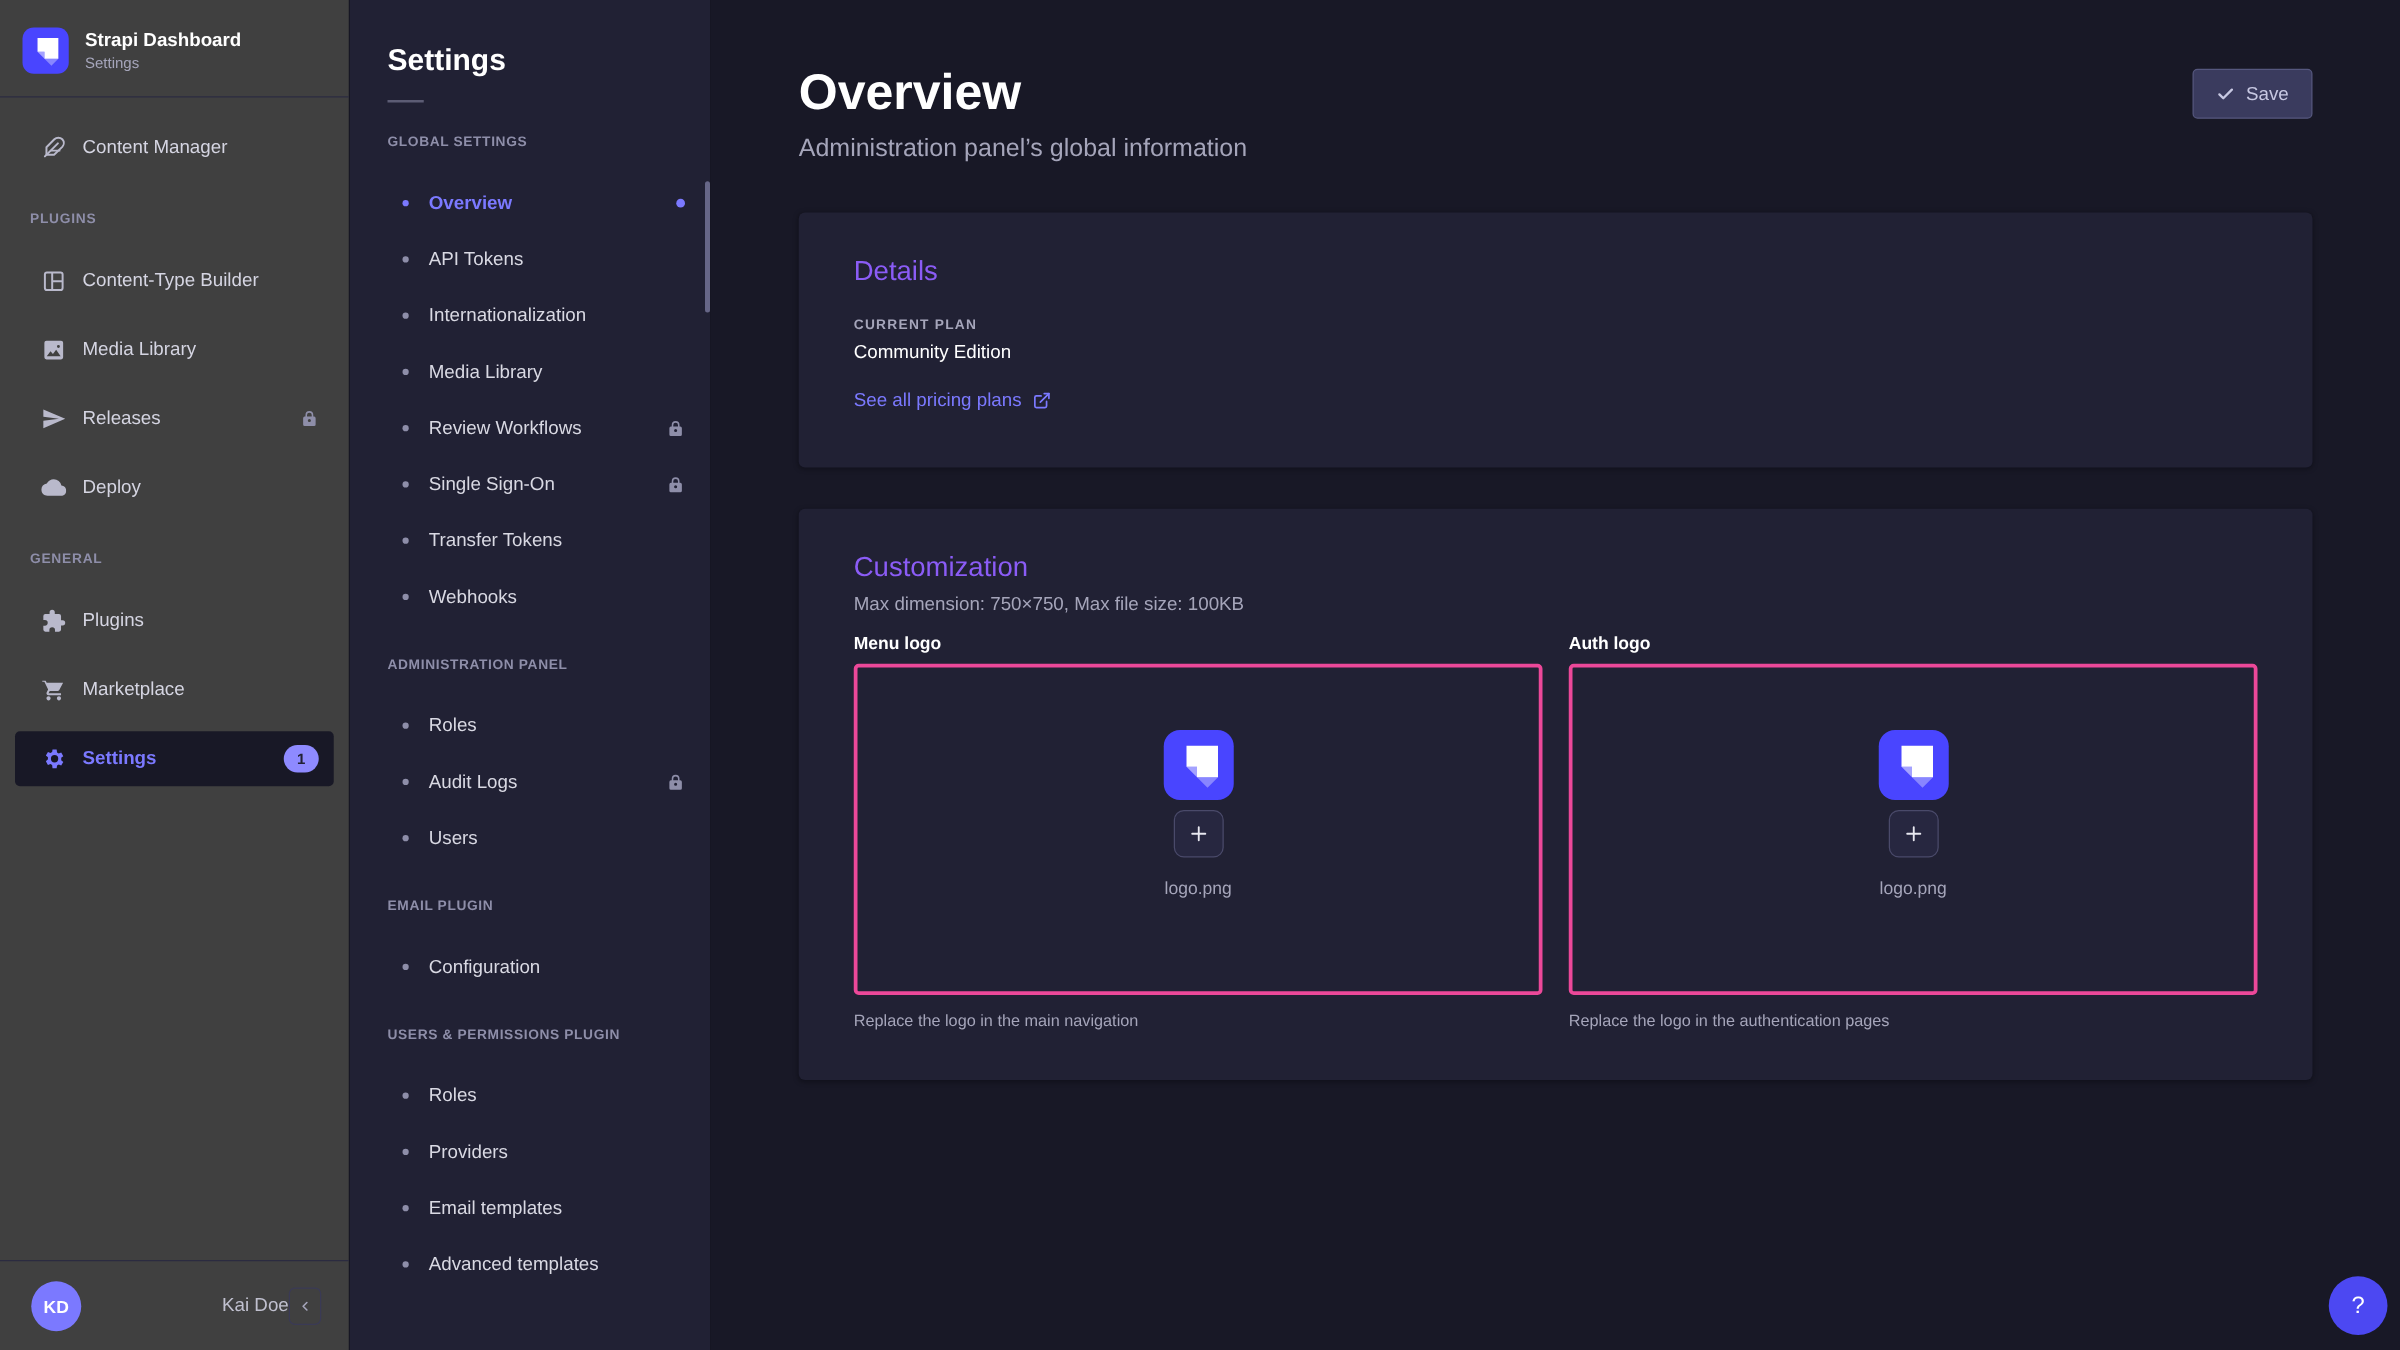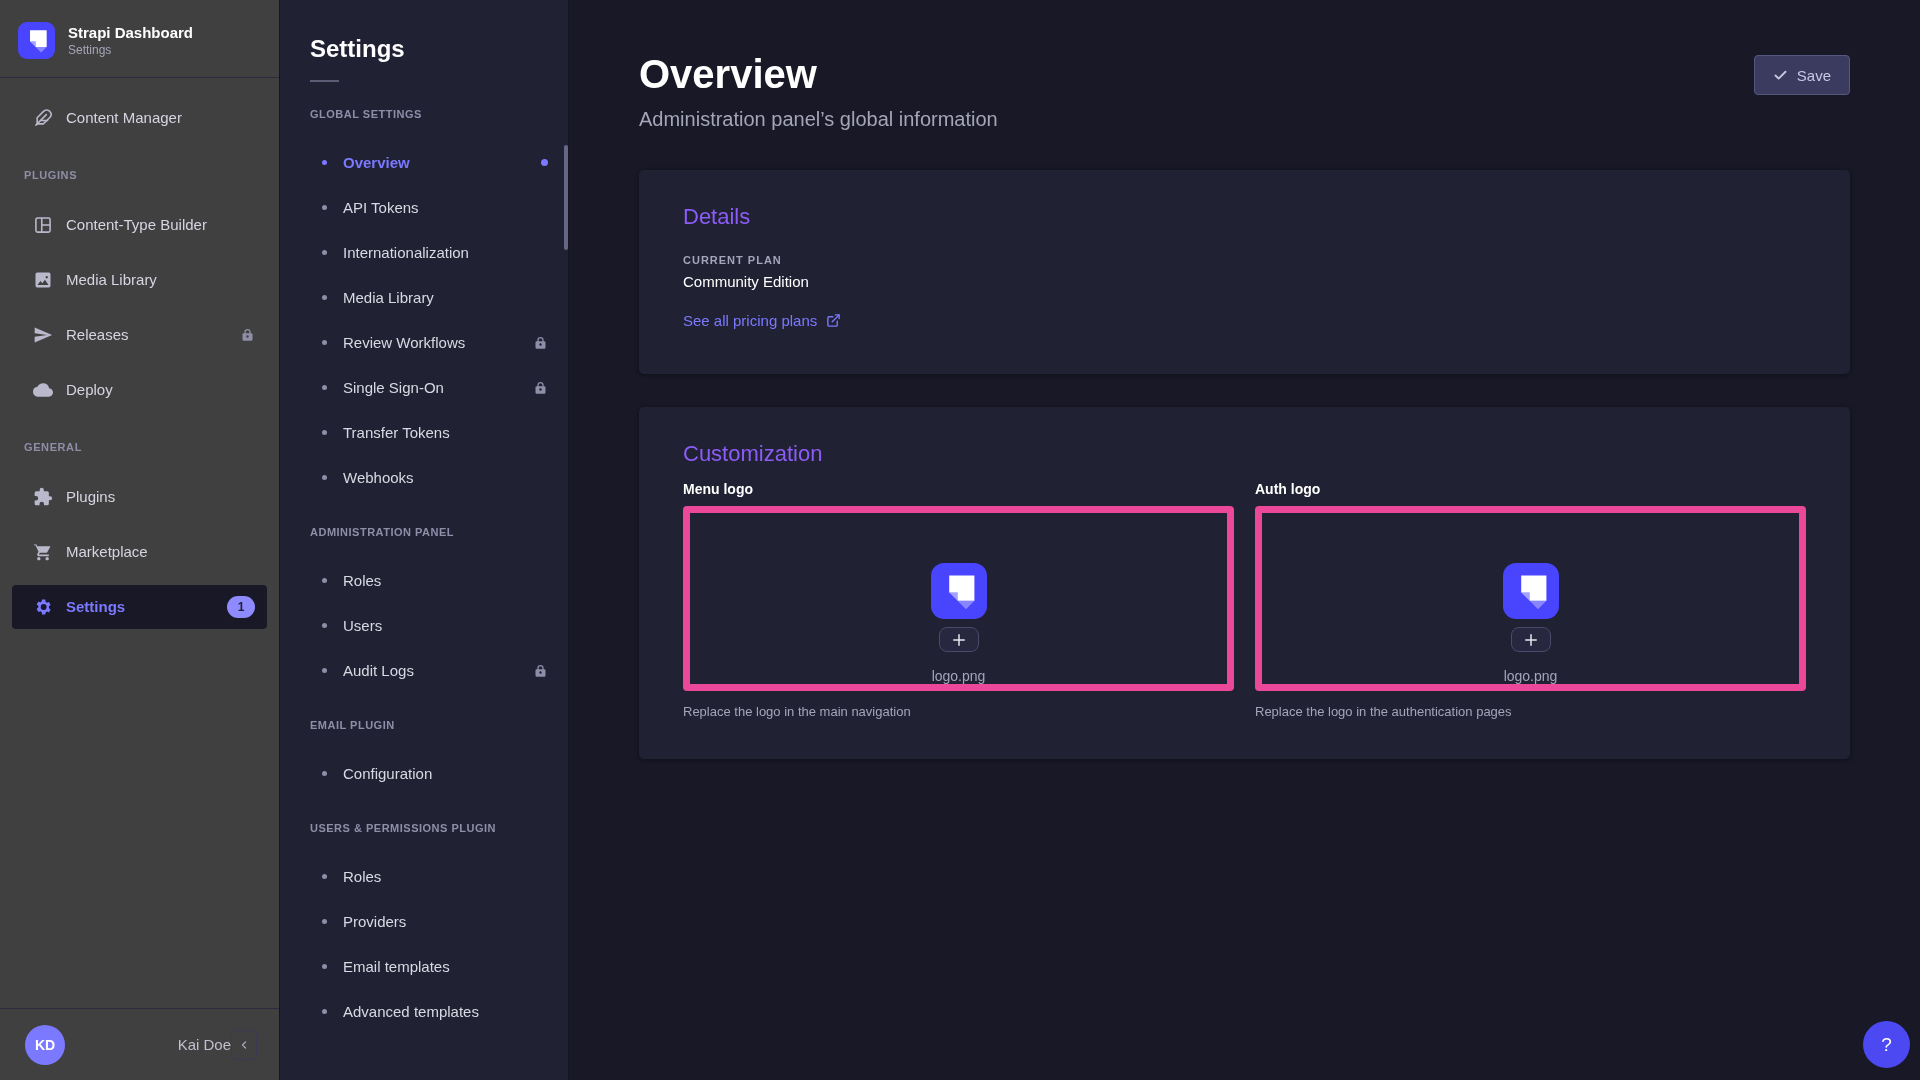--- a/index.html
+++ b/index.html
@@ -119,21 +119,21 @@
   }
   .ext-link svg { width:15px; height:15px; }
   .link-row { margin-top:16px; }
   .node-field { margin-top:30px; margin-left:3px; }
   .plan-col { padding-top:22px; }
   .plan-link-row { margin-top:22px; }
 
   .logos-grid { display:grid; grid-template-columns:1fr 1fr; gap:21px; margin-top:14px; }
   .logo-label { font-size:14px; font-weight:bold; color:#fff; }
   .upload-box {
-    margin-top:9px; height:185px; border:7px solid #ec4899; border-radius:4px;
+    margin-top:9px; height:265px; border:3px solid #ec4899; border-radius:4px;
     display:flex; flex-direction:column; align-items:center; padding-top:50px; cursor:pointer;
   }
   .upload-mark {
     width:56px; height:56px; border-radius:13px; background:#4945ff;
     display:flex; align-items:center; justify-content:center;
   }
   .plus-btn {
     margin-top:8px; width:40px; height:38px; border-radius:8px;
     background:#272740; border:1px solid #4a4a6a; color:#e8e8f0;
     display:flex; align-items:center; justify-content:center; cursor:pointer;
@@ -309,28 +309,28 @@
           </li>
         </ul>
         <div class="sn-section-header">ADMINISTRATION PANEL</div>
         <ul class="sn-list">
           <li class="sn-li">
             <span class="sn-bullet"></span>
             <span class="sn-label">Roles</span>
           </li>
           <li class="sn-li">
             <span class="sn-bullet"></span>
-            <span class="sn-label">Users</span>
-          </li>
-          <li class="sn-li">
-            <span class="sn-bullet"></span>
             <span class="sn-label">Audit Logs</span>
             <span class="sn-lock"><svg viewBox="0 0 24 24" fill="currentColor">
                 <path d="M18 10h-1V8a5 5 0 0 0-10 0v2H6a2 2 0 0 0-2 2v8a2 2 0 0 0 2 2h12a2 2 0 0 0 2-2v-8a2 2 0 0 0-2-2zM9 8a3 3 0 0 1 6 0v2H9V8zm3 9a2 2 0 1 1 0-4 2 2 0 0 1 0 4z"></path>
               </svg></span>
+          </li>
+          <li class="sn-li">
+            <span class="sn-bullet"></span>
+            <span class="sn-label">Users</span>
           </li>
         </ul>
         <div class="sn-section-header">EMAIL PLUGIN</div>
         <ul class="sn-list">
           <li class="sn-li">
             <span class="sn-bullet"></span>
             <span class="sn-label">Configuration</span>
           </li>
         </ul>
         <div class="sn-section-header">USERS &amp; PERMISSIONS PLUGIN</div>
@@ -387,20 +387,21 @@
                   <path d="M10 14L21 3"></path>
                 </svg>
             </a>
           </div>
         </div>
       </div>
     </section>
 
     <section class="card" style="margin-top:33px; padding-bottom:40px;">
       <div class="card-title">Customization</div>
+      <div class="card-subtitle">Max dimension: 750×750, Max file size: 100KB</div>
       <div class="logos-grid">
         <div>
           <div class="logo-label">Menu logo</div>
           <div class="upload-box">
             <span class="upload-mark">
                 <svg viewBox="0 0 40 40" width="100%" height="100%">
                   <path fill="#ffffff" d="M13 9 H31 V27 H19 V21 H13 Z"></path>
                   <path fill="rgba(255,255,255,0.5)" d="M13 21 H19 V27 Z"></path>
                   <path fill="rgba(255,255,255,0.35)" d="M19 27 H31 L25 33 Z"></path>
                 </svg>

